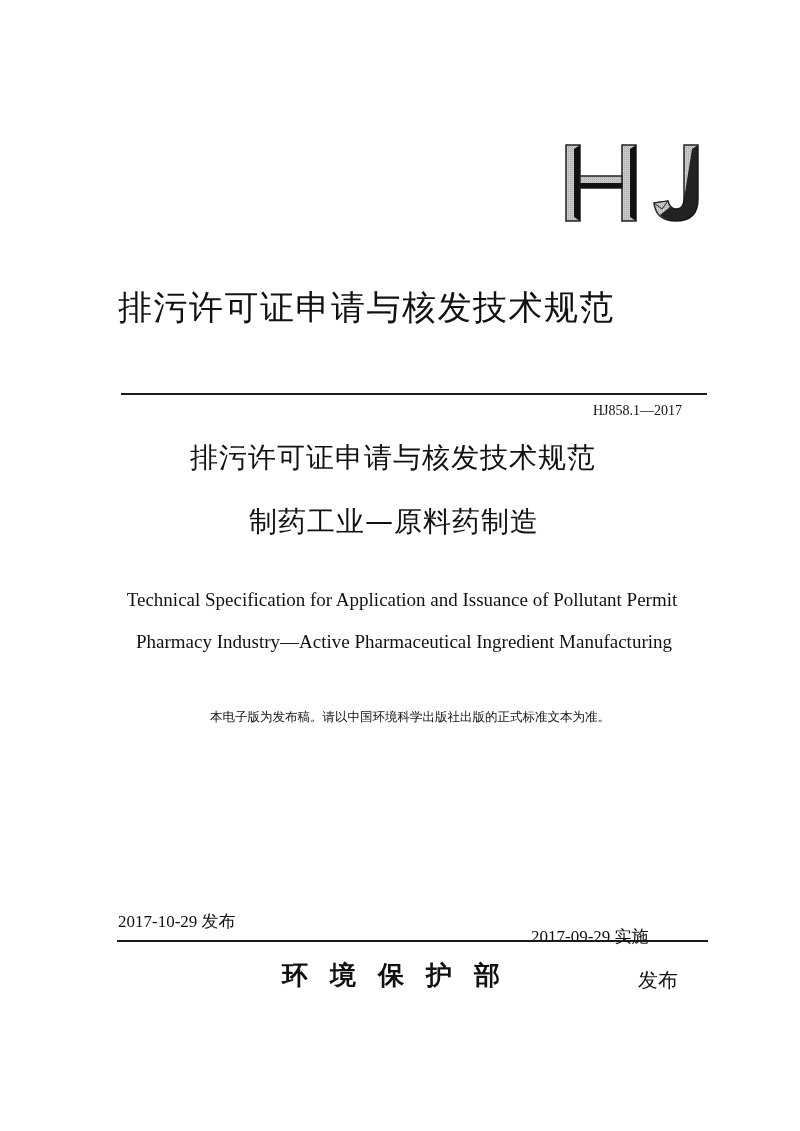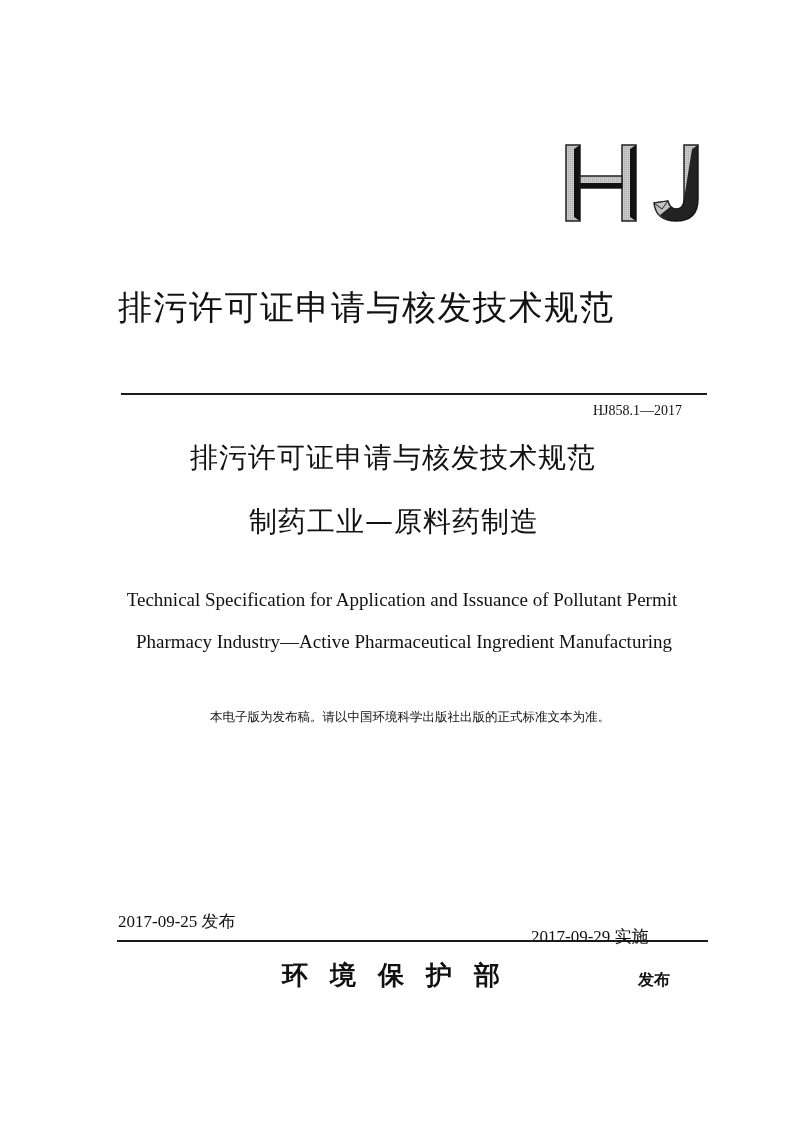--- a/index.html
+++ b/index.html
@@ -119,22 +119,22 @@
       font-weight: bold;
       font-size: 26px;
       letter-spacing: 22px;
       white-space: nowrap;
       line-height: 40px;
     }
     .issuer-suffix {
       left: 638px;
       top: 969px;
       font-family: "DejaVu Sans", "Liberation Sans", sans-serif;
-      font-weight: bold;
-      font-size: 16px;
+      font-weight: normal;
+      font-size: 20px;
       white-space: nowrap;
       line-height: 22px;
     }
   </style>
 </head>
 <body>
 
 <div class="abs logo">
   <svg width="138" height="80" viewBox="0 0 138 80" xmlns="http://www.w3.org/2000/svg">
     <defs>
@@ -166,19 +166,19 @@
 <div class="abs rule-top"></div>
 
 <div class="abs cn-title cn-title-1">排污许可证申请与核发技术规范</div>
 <div class="abs cn-title cn-title-2">制药工业—原料药制造</div>
 
 <div class="abs en-title en-title-1">Technical Specification for Application and Issuance of Pollutant Permit</div>
 <div class="abs en-title en-title-2">Pharmacy Industry—Active Pharmaceutical Ingredient Manufacturing</div>
 
 <div class="abs notice">本电子版为发布稿。请以中国环境科学出版社出版的正式标准文本为准。</div>
 
-<div class="abs issue-date">2017-09-25 发布</div>
+<div class="abs issue-date">2017-10-29 发布</div>
 <div class="abs impl-date">2017-09-29 实施</div>
 
 <div class="abs rule-bottom"></div>
 
 <div class="abs issuer">环境保护部</div>
 <div class="abs issuer-suffix">发布</div>
 
 </body></html>

